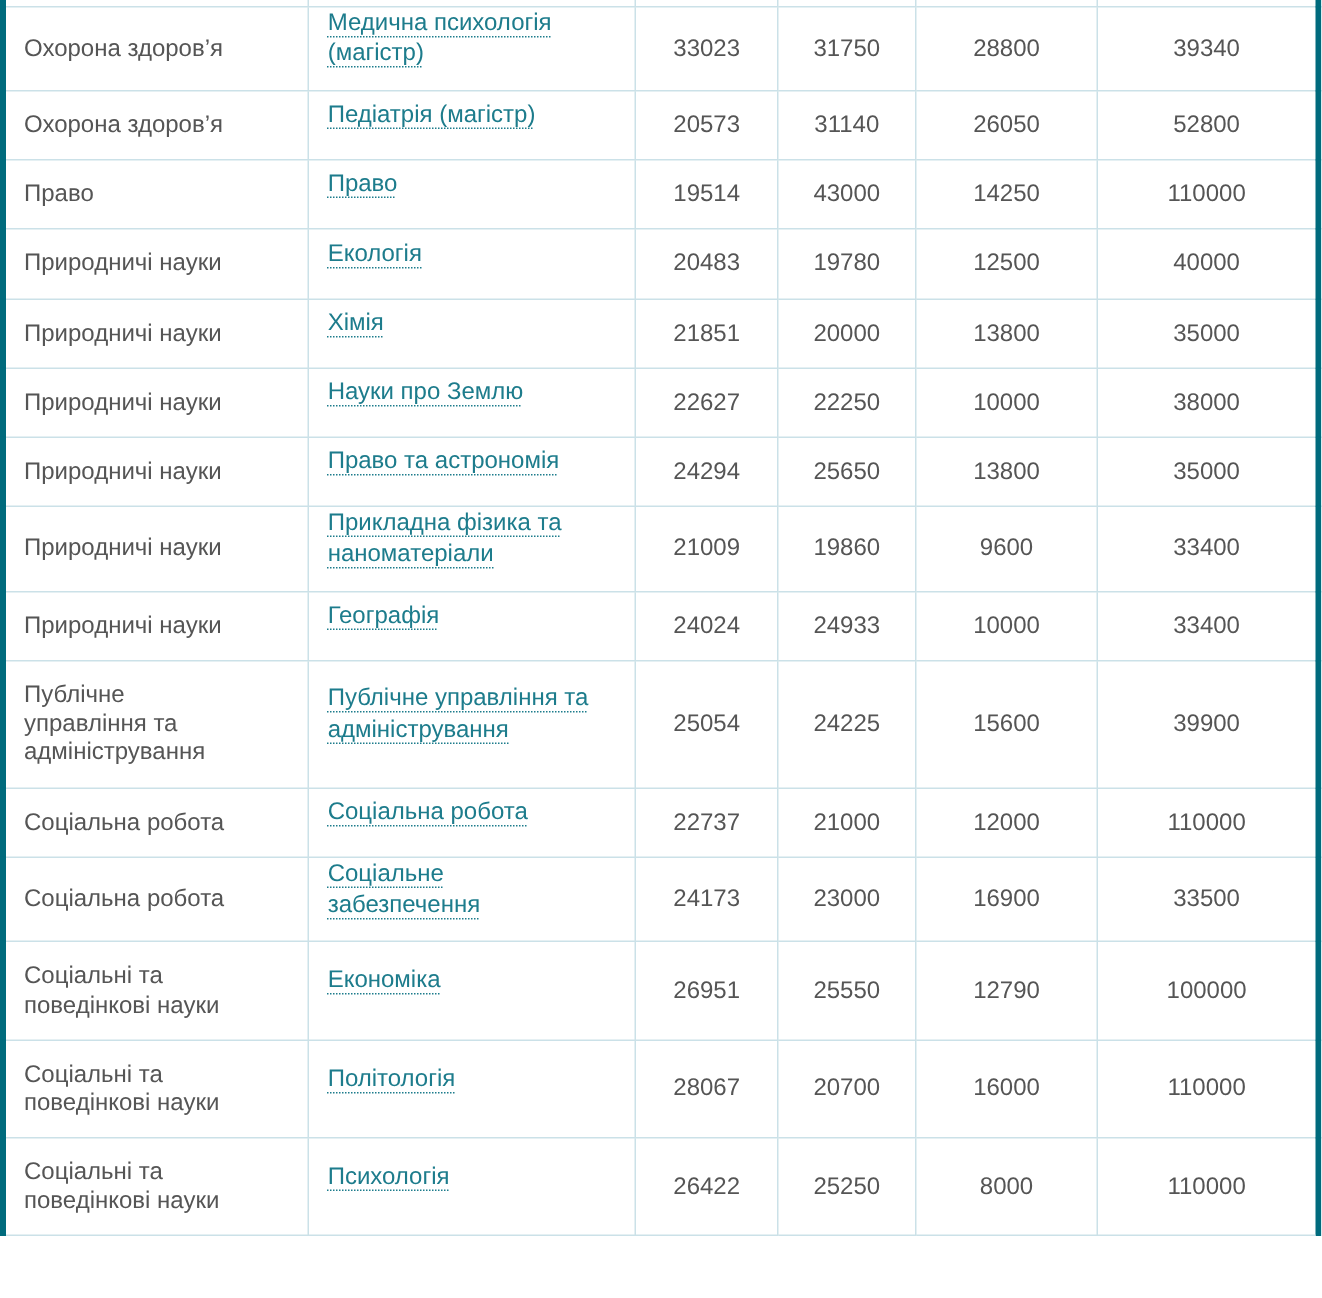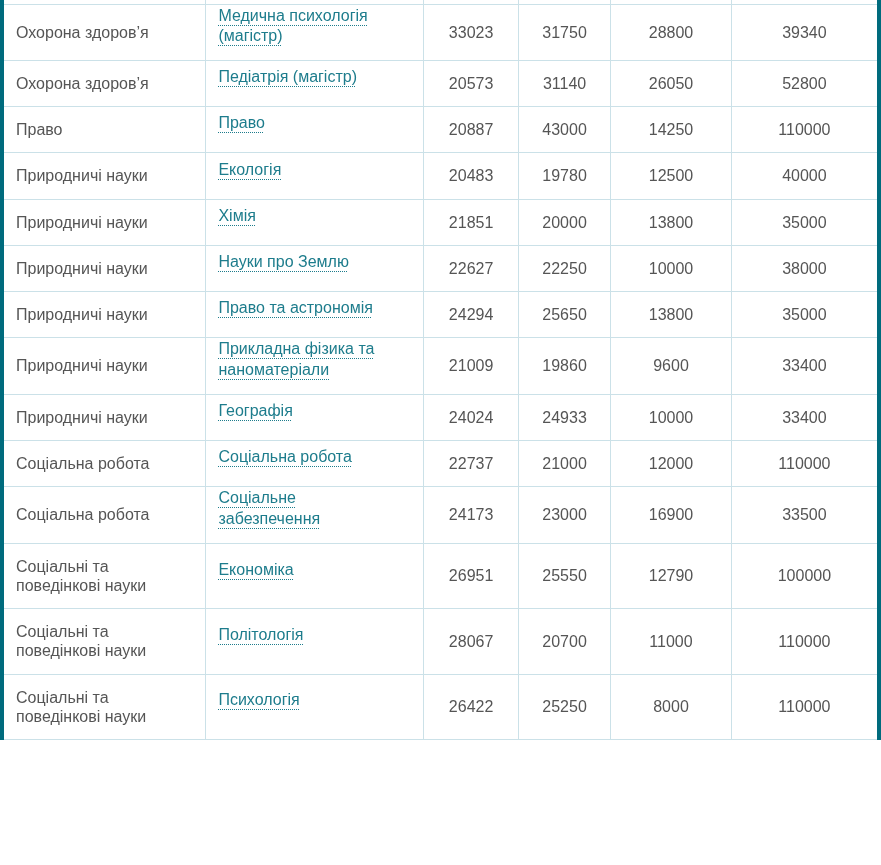--- a/index.html
+++ b/index.html
@@ -87,21 +87,21 @@
           <td class="cat">Охорона здоров’я</td>
           <td class="spec"><a href="#">Педіатрія (магістр)</a></td>
           <td class="num">20573</td>
           <td class="num">31140</td>
           <td class="num">26050</td>
           <td class="num">52800</td>
         </tr>
         <tr>
           <td class="cat">Право</td>
           <td class="spec"><a href="#">Право</a></td>
-          <td class="num">20887</td>
+          <td class="num">19514</td>
           <td class="num">43000</td>
           <td class="num">14250</td>
           <td class="num">110000</td>
         </tr>
         <tr>
           <td class="cat">Природничі науки</td>
           <td class="spec"><a href="#">Екологія</a></td>
           <td class="num">20483</td>
           <td class="num">19780</td>
           <td class="num">12500</td>
@@ -140,20 +140,31 @@
           <td class="num">9600</td>
           <td class="num">33400</td>
         </tr>
         <tr>
           <td class="cat">Природничі науки</td>
           <td class="spec"><a href="#">Географія</a></td>
           <td class="num">24024</td>
           <td class="num">24933</td>
           <td class="num">10000</td>
           <td class="num">33400</td>
+        </tr>
+        <tr>
+          <td class="cat">Публічне
+управління та
+адміністрування</td>
+          <td class="spec"><a href="#">Публічне управління та
+адміністрування</a></td>
+          <td class="num">25054</td>
+          <td class="num">24225</td>
+          <td class="num">15600</td>
+          <td class="num">39900</td>
         </tr>
         <tr>
           <td class="cat">Соціальна робота</td>
           <td class="spec"><a href="#">Соціальна робота</a></td>
           <td class="num">22737</td>
           <td class="num">21000</td>
           <td class="num">12000</td>
           <td class="num">110000</td>
         </tr>
         <tr>
@@ -173,21 +184,21 @@
           <td class="num">25550</td>
           <td class="num">12790</td>
           <td class="num">100000</td>
         </tr>
         <tr>
           <td class="cat">Соціальні та
 поведінкові науки</td>
           <td class="spec"><a href="#">Політологія</a></td>
           <td class="num">28067</td>
           <td class="num">20700</td>
-          <td class="num">11000</td>
+          <td class="num">16000</td>
           <td class="num">110000</td>
         </tr>
         <tr>
           <td class="cat">Соціальні та
 поведінкові науки</td>
           <td class="spec"><a href="#">Психологія</a></td>
           <td class="num">26422</td>
           <td class="num">25250</td>
           <td class="num">8000</td>
           <td class="num">110000</td>

